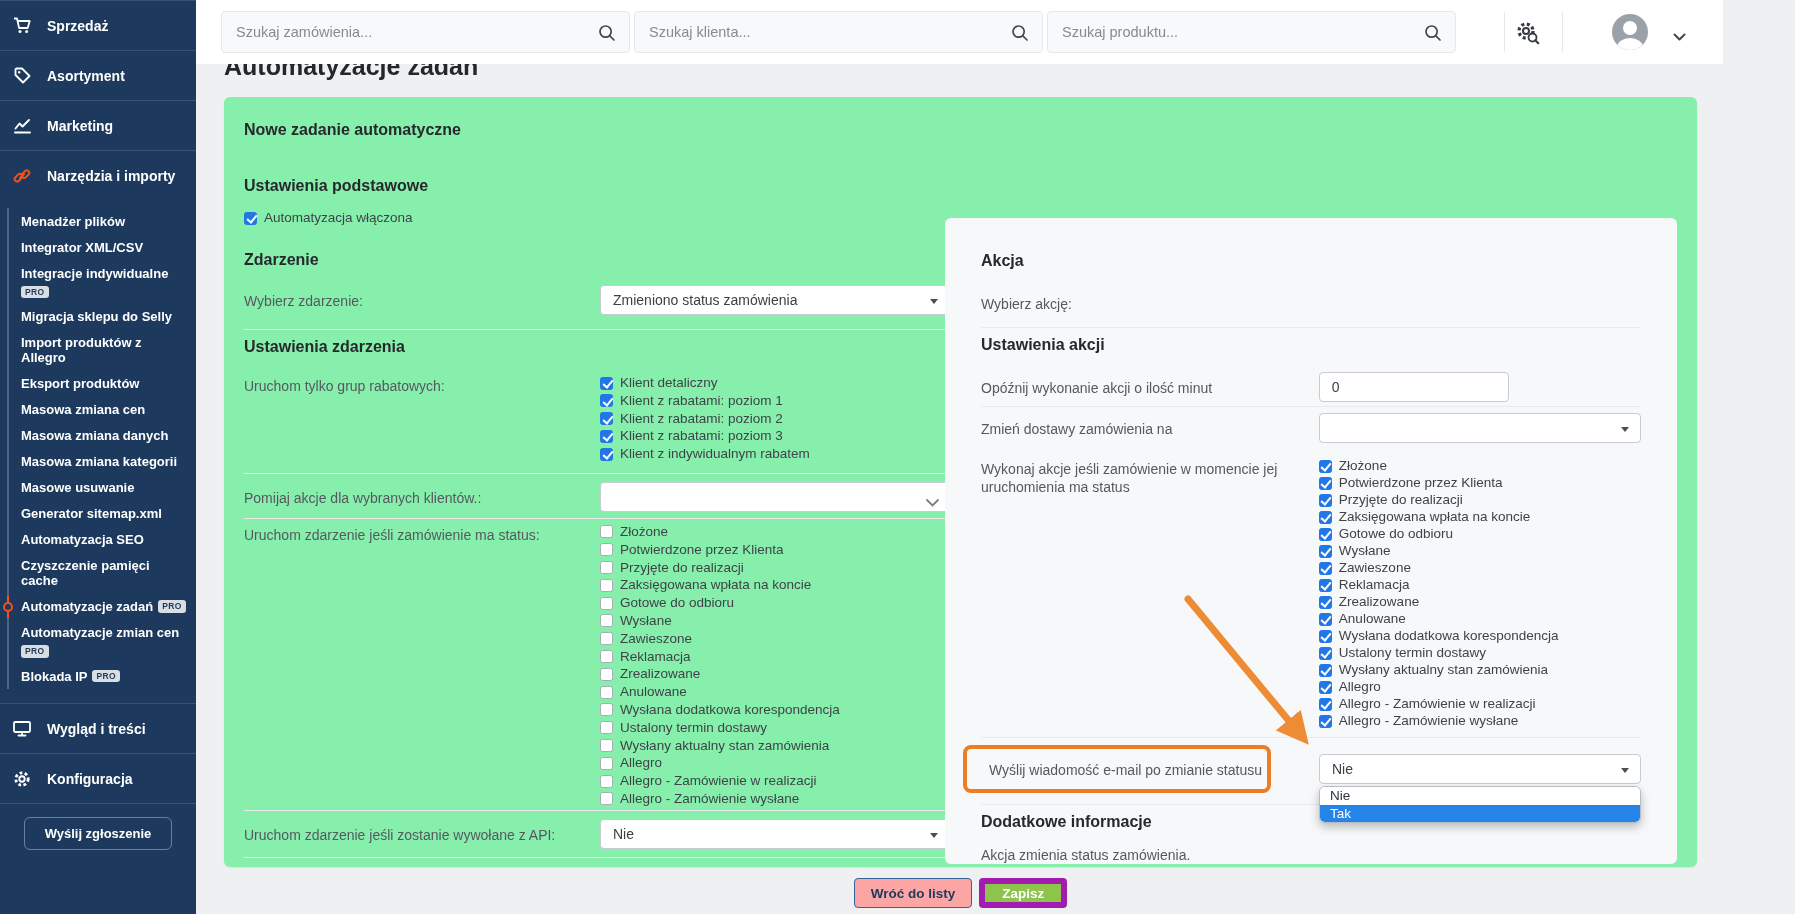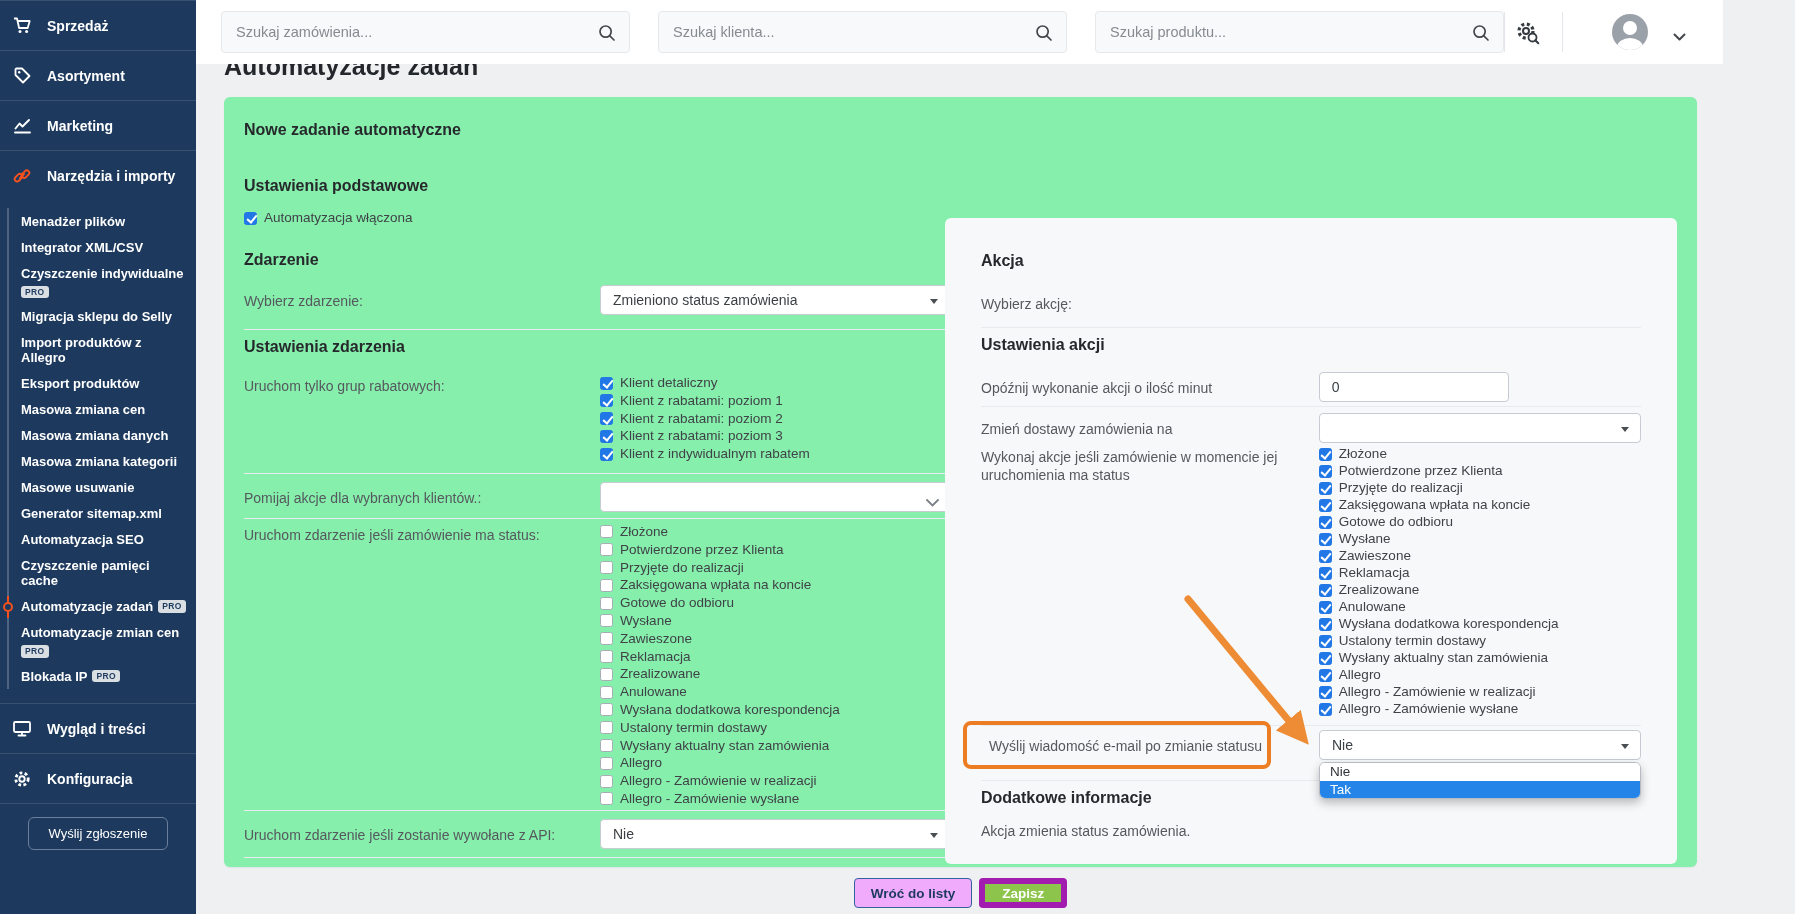--- a/index.html
+++ b/index.html
@@ -13,25 +13,25 @@
   .shop-btn { margin-left:auto; border:1px solid #5d718d; color:#fff; font-size:12px; font-weight:700; padding:6px 11px; border-radius:6px; background:transparent; cursor:pointer; white-space:nowrap; }
   .nav-item { height:50px; display:flex; align-items:center; gap:14px; padding-left:11px; border-top:1px solid rgba(255,255,255,.12); font-size:14px; font-weight:700; color:#fff; cursor:pointer; }
   .nav-ic { width:22px; display:flex; justify-content:center; }
   .submenu { position:relative; padding:8px 8px 14px 21px; }
   .submenu::before { content:''; position:absolute; left:7px; top:8px; bottom:14px; width:2px; background:rgba(255,255,255,.22); }
   .sub-item { position:relative; padding:5.5px 0; font-size:13px; font-weight:700; color:#fff; display:flex; flex-wrap:wrap; align-items:center; gap:5px; line-height:15px; cursor:pointer; }
   .sub-item.active::after { content:''; position:absolute; left:-14px; top:2px; bottom:2px; width:2px; background:#f3511e; }
   .sub-item.active::before { content:''; position:absolute; left:-18px; top:50%; margin-top:-5px; width:6px; height:6px; border:2px solid #f3511e; border-radius:50%; background:#1d3a5e; z-index:2; }
   .pro { font-size:8.5px; font-weight:700; background:#d9dee3; color:#1d3a5e; padding:2px 4px; border-radius:3px; letter-spacing:.4px; line-height:1; }
   .side-foot { border-top:1px solid rgba(255,255,255,.12); padding:13px 0 16px; display:flex; justify-content:center; }
-  .support-btn { border:1px solid #6b7f9a; color:#fff; font-size:13px; font-weight:400; padding:8px 20px; border-radius:6px; background:transparent; cursor:pointer; }
+  .support-btn { border:1px solid #6b7f9a; color:#fff; font-size:13px; font-weight:700; padding:8px 20px; border-radius:6px; background:transparent; cursor:pointer; }
 
   
   .main { position:relative; flex:1; height:914px; background:#eef0f2; }
-  .topbar { position:absolute; left:0; top:0; width:1527px; height:64px; background:#fff; z-index:5; display:flex; align-items:center; padding-left:25px; gap:28px; }
+  .topbar { position:absolute; left:0; top:0; width:1527px; height:64px; background:#fff; z-index:5; display:flex; align-items:center; padding-left:25px; gap:4px; }
   .search { position:relative; width:409px; height:42px; background:#f8f9fa; border:1px solid #e6e8ea; border-radius:4px; display:flex; align-items:center; }
   .search input { border:none; outline:none; background:transparent; width:100%; height:100%; padding:0 44px 0 14px; font-size:14.5px; color:#3a3f44; font-family:"Liberation Sans",sans-serif; }
   .search input::placeholder { color:#868b90; }
   .search .mag { position:absolute; right:13px; top:12px; }
   .tb-div { position:absolute; top:12px; width:1px; height:40px; background:#e3e6ea; }
   .gear-search { position:absolute; left:1320px; top:21px; cursor:pointer; }
   .avatar { position:absolute; left:1416px; top:14px; width:36px; height:36px; border-radius:50%; background:#9aa1a8; overflow:hidden; cursor:pointer; }
   .avatar .head { position:absolute; left:11px; top:7px; width:14px; height:14px; border-radius:50%; background:#fff; }
   .avatar .shou { position:absolute; left:5px; top:24px; width:26px; height:18px; border-radius:50%; background:#fff; }
   .tb-chev { position:absolute; left:1477px; top:28px; cursor:pointer; }
@@ -70,25 +70,25 @@
   .optwrap { position:relative; }
   .optlist { position:absolute; top:32px; left:0; right:0; background:#fff; border:1px solid #b6bcc2; border-radius:6px; overflow:hidden; box-shadow:0 4px 10px rgba(0,0,0,.25); z-index:20; }
   .opt { height:17.5px; padding-left:10px; font-size:13.5px; display:flex; align-items:center; color:#2f3337; background:#fff; cursor:pointer; }
   .opt.selected { background:#2484e8; color:#fff; }
 
   .info-text { font-size:14px; color:#55595e; }
 
   .arrow-svg { position:absolute; left:960px; top:575px; z-index:15; pointer-events:none; }
 
   .footer-row { position:absolute; top:878px; left:28px; width:1473px; display:flex; justify-content:center; gap:7px; z-index:2; }
-  .btn-back { height:30px; padding:0 16px; background:#f0abfc; border:1px solid #33639c; border-radius:4px; color:#1d3a5e; font-size:13.5px; font-weight:700; cursor:pointer; font-family:"Liberation Sans",sans-serif; }
+  .btn-back { height:30px; padding:0 16px; background:#fca5a5; border:1px solid #33639c; border-radius:4px; color:#1d3a5e; font-size:13.5px; font-weight:700; cursor:pointer; font-family:"Liberation Sans",sans-serif; }
   .btn-save { height:30px; padding:0 17px; background:#8dc44c; border:6px solid #a21caf; border-radius:4px; color:#fff; font-size:13.5px; font-weight:700; cursor:pointer; font-family:"Liberation Sans",sans-serif; }
 
   .mt14{margin-top:14px}.mt16{margin-top:16px}.mt18{margin-top:18px}.mt20{margin-top:20px}
-  .mt26{margin-top:26px}.mt8{margin-top:8px}.mt6{margin-top:6px}.mt10{margin-top:4px}.mt4{margin-top:4px}.mt34{margin-top:34px}
+  .mt26{margin-top:26px}.mt8{margin-top:8px}.mt6{margin-top:6px}.mt10{margin-top:16px}.mt4{margin-top:4px}.mt34{margin-top:34px}
 </style>
 </head>
 <body>
 
 <div class="side">
 
   <div class="nav-item">
     <span class="nav-ic">
       <svg width="18" height="17" viewBox="0 0 18 17">
           <path d="M1 1.5h3l2.1 9.5h8.6l2-7H5" fill="none" stroke="#fff" stroke-width="1.8" stroke-linejoin="round"></path>
@@ -130,21 +130,21 @@
   </div>
 
   <div class="submenu">
       <div class="sub-item">
         <span>Menadżer plików</span>
       </div>
       <div class="sub-item">
         <span>Integrator XML/CSV</span>
       </div>
       <div class="sub-item">
-        <span>Czyszczenie indywidualne</span>
+        <span>Integracje indywidualne</span>
         <span class="pro">PRO</span>
       </div>
       <div class="sub-item">
         <span>Migracja sklepu do Selly</span>
       </div>
       <div class="sub-item">
         <span>Import produktów z Allegro</span>
       </div>
       <div class="sub-item">
         <span>Eksport produktów</span>

